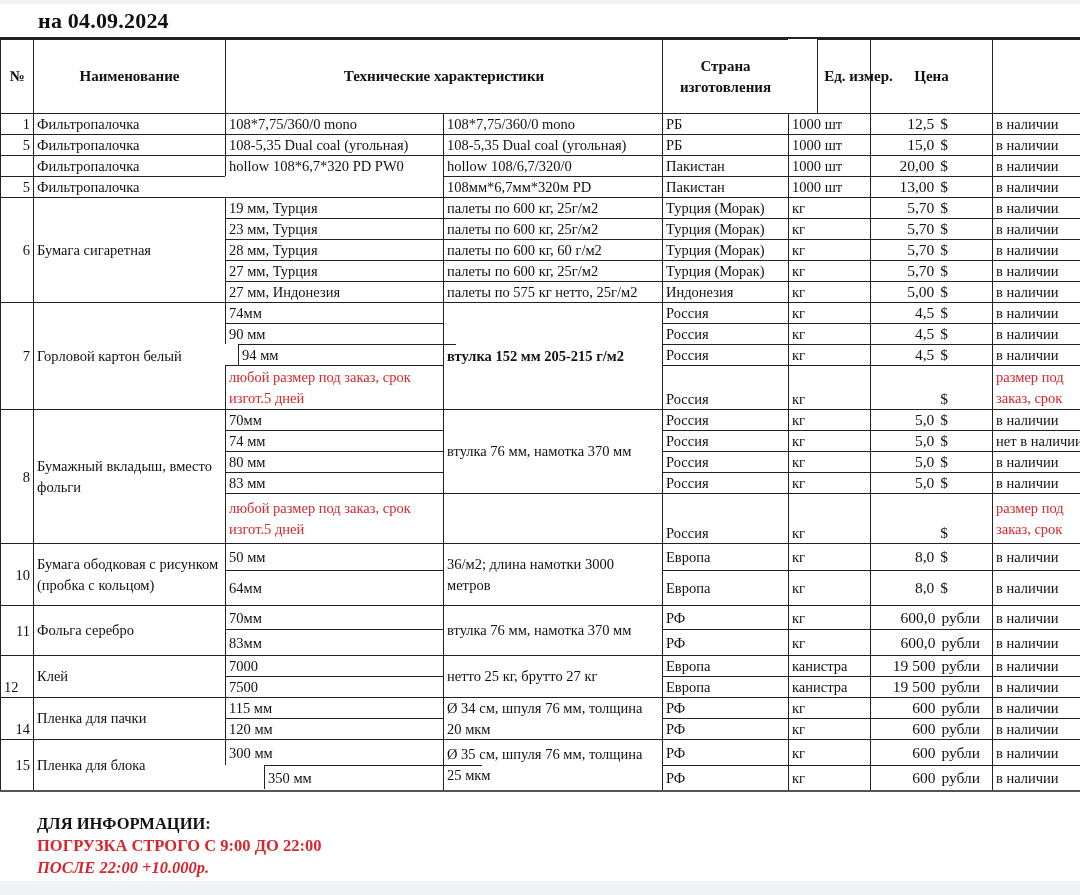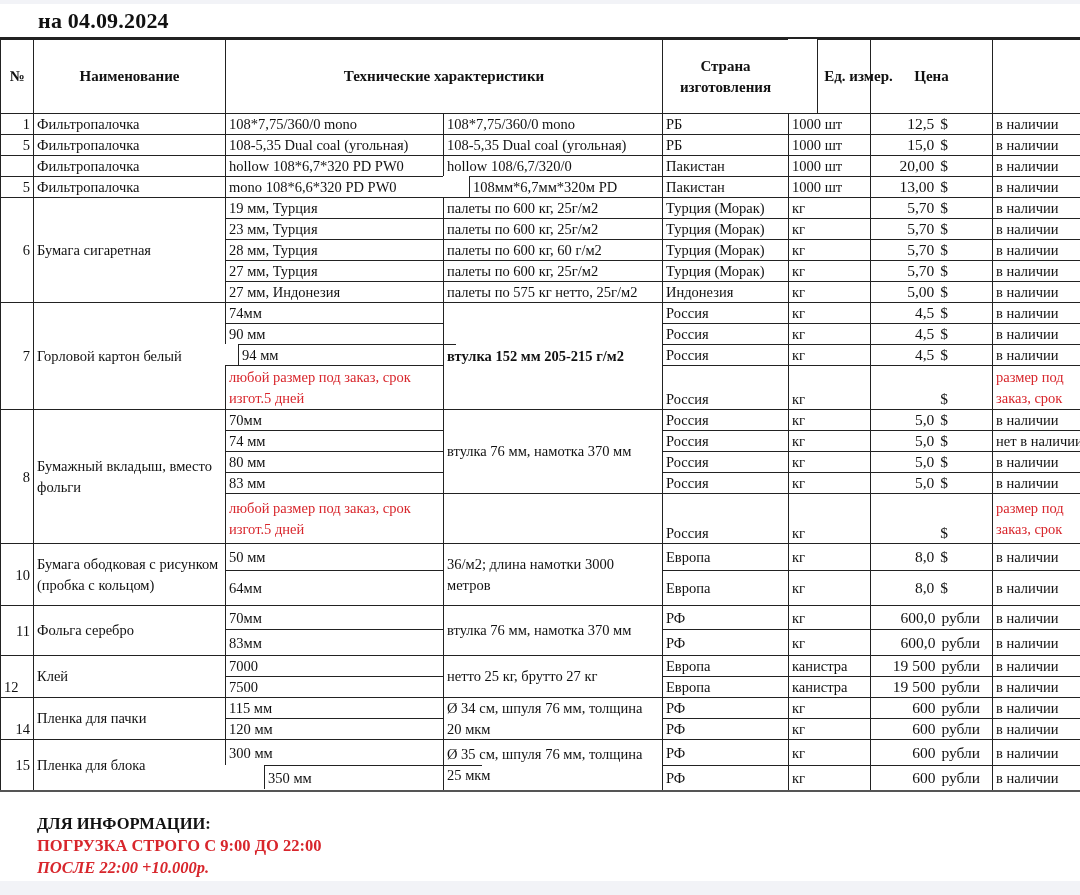--- a/index.html
+++ b/index.html
@@ -147,24 +147,21 @@
       </div>
       <div class="cell bl bt " style="left: 992px; width: 88px; top: 151px; height: 21px;">
         <span>в наличии</span>
       </div>
       <div class="cell bl bt num" style="left: 0px; width: 33px; top: 172px; height: 21px;">
         <span>5</span>
       </div>
       <div class="cell bl bt " style="left: 33px; width: 192px; top: 172px; height: 21px;">
         <span>Фильтропалочка</span>
       </div>
-      <div class="cell bl bt " style="left: 225px; width: 218px; top: 172px; height: 21px;">
-        <span>mono 108*6,6*320 PD PW0</span>
-      </div>
-      <div class="cell bl bt " style="left: 469px; width: 219px; top: 172px; height: 21px; align-items: flex-end;">
+      <div class="cell bl bt " style="left: 443px; width: 219px; top: 172px; height: 21px; align-items: flex-end;">
         <span>108мм*6,7мм*320м PD</span>
       </div>
       <div class="cell bl bt " style="left: 662px; width: 126px; top: 172px; height: 21px;">
         <span>Пакистан</span>
       </div>
       <div class="cell bl bt " style="left: 788px; width: 82px; top: 172px; height: 21px;">
         <span>1000 шт</span>
       </div>
       <div class="cell bl bt price" style="left: 870px; width: 122px; top: 172px; height: 21px;">
         <span>13,00</span>

